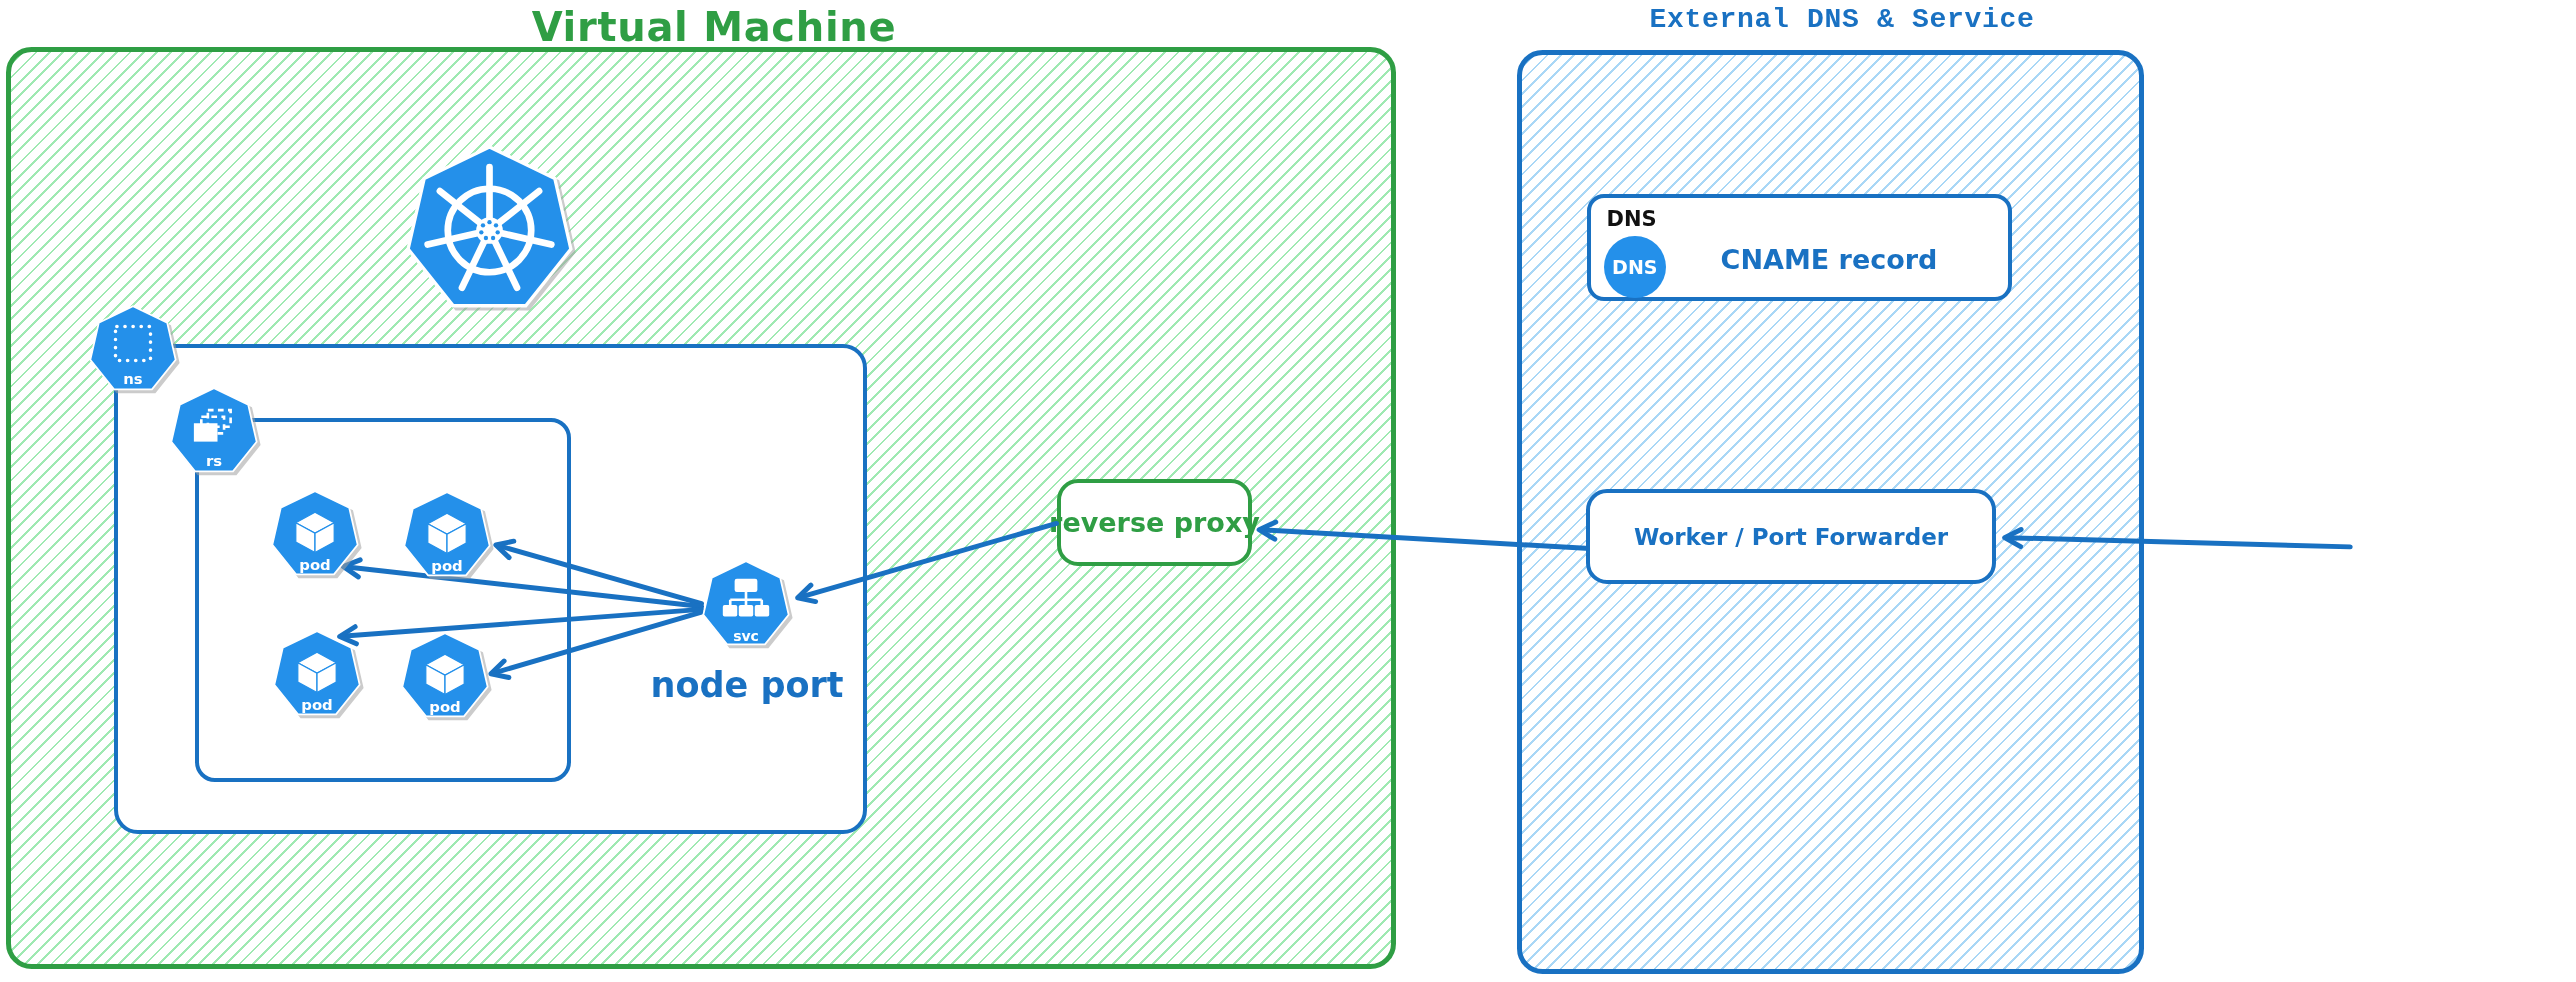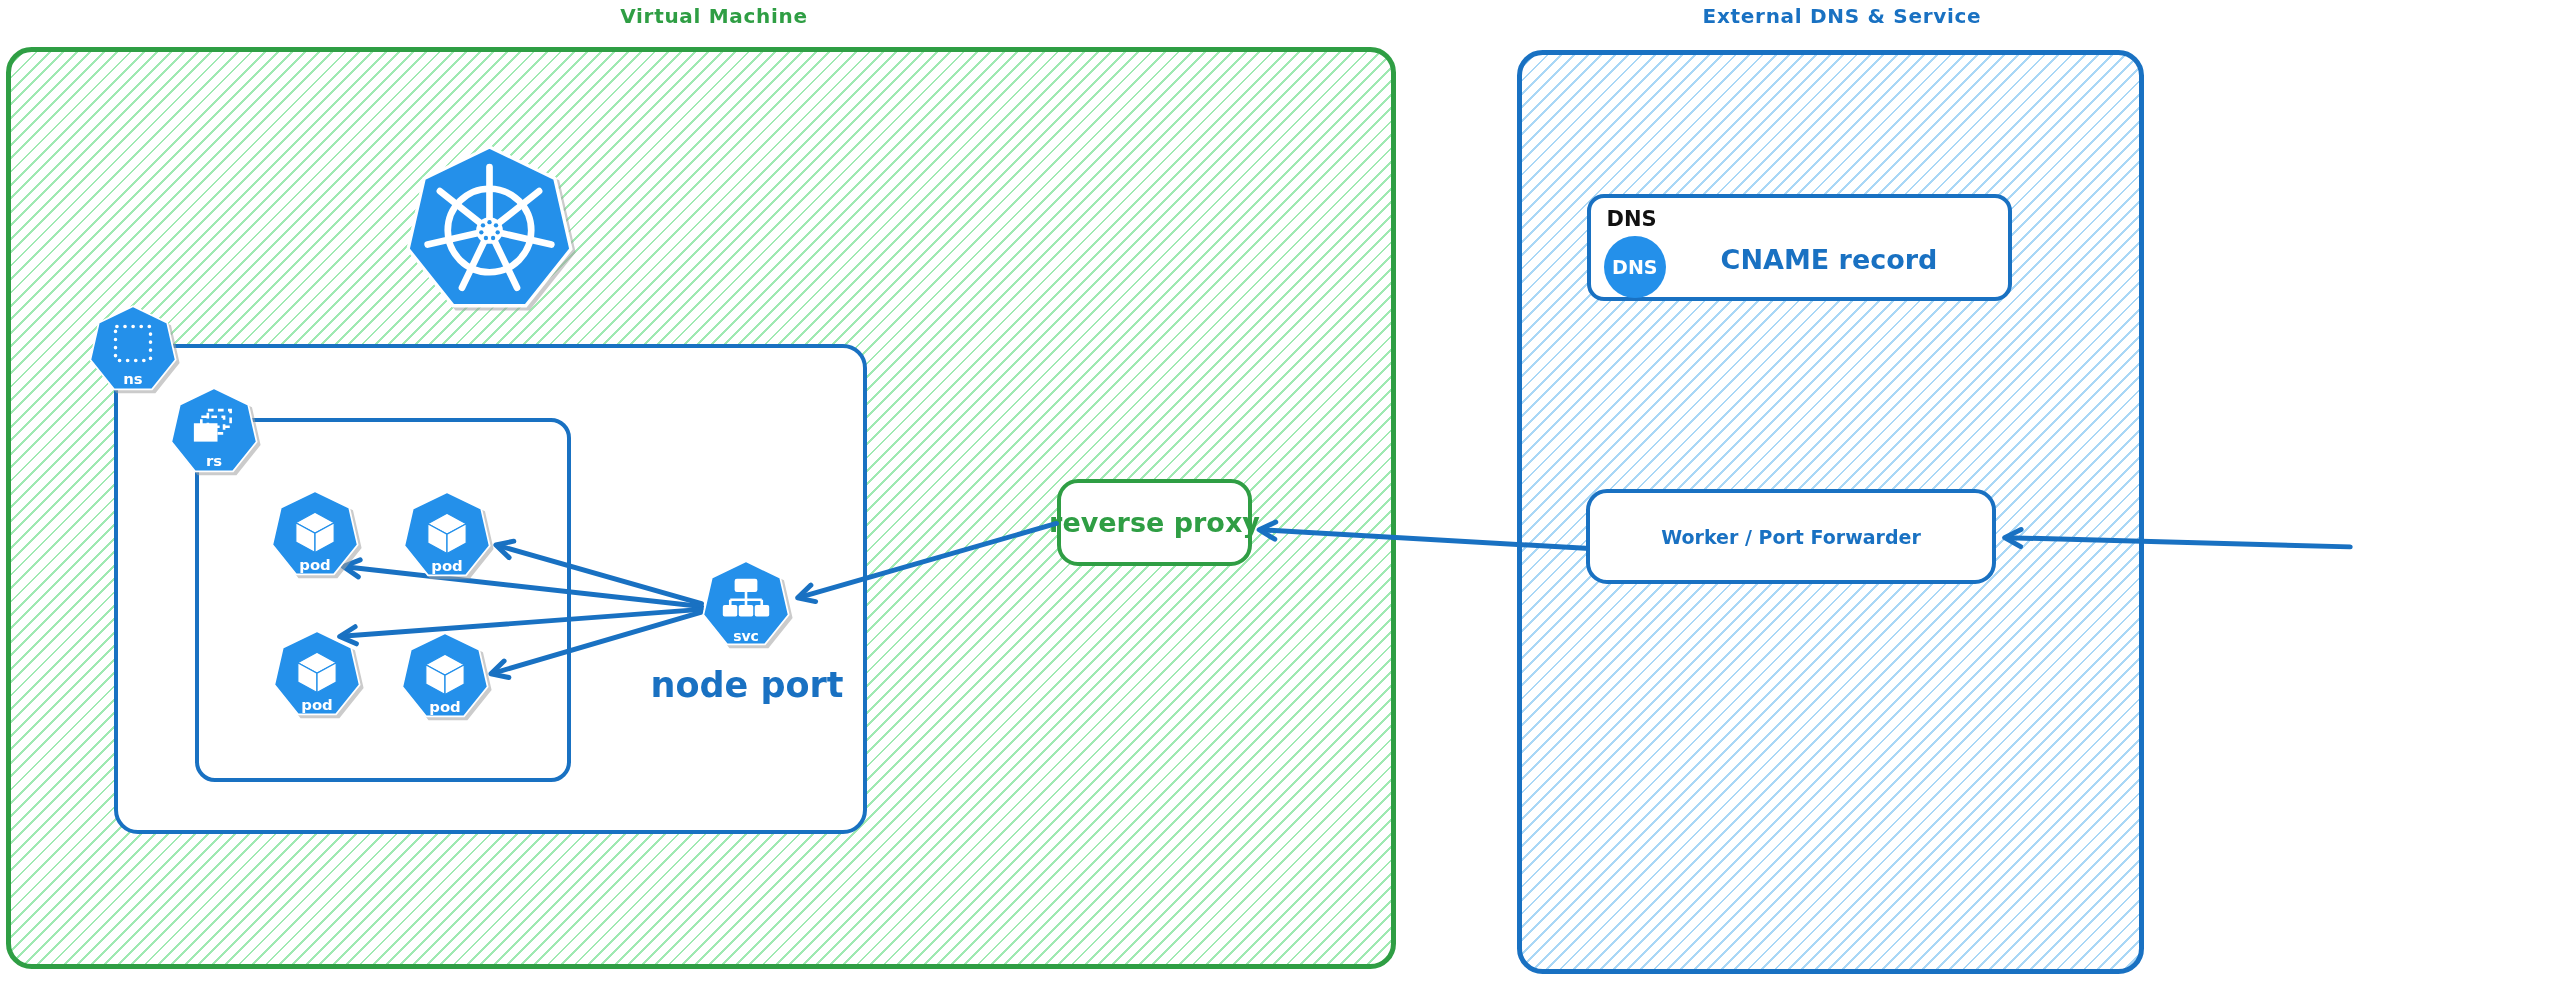--- a/index.html
+++ b/index.html
@@ -8,21 +8,21 @@
   *{box-sizing:border-box;}
 
   
   .region{position:absolute;border-radius:25.6px;}
   .region.green{border:5px solid #2f9e44;
     background:repeating-linear-gradient(135deg, rgba(255,255,255,0) 0 7.5px, #9fe9b2 7.5px 9.5px);}
   .region.blue{border:5px solid #1971c2;
     background:repeating-linear-gradient(135deg, rgba(255,255,255,0) 0 7.5px, #a9d7f6 7.5px 9.5px);}
 
   .region-title{position:absolute;transform:translateX(-50%);white-space:nowrap;
-    font-size:20px;font-weight:bold;letter-spacing:0.7px;}
+    font-size:40px;font-weight:bold;letter-spacing:0.7px;}
   .t-green{color:#2f9e44;} .t-blue{color:#1971c2;} .t-black{color:#111;}
 
   
   .wbox{position:absolute;background:#fff;border:4.3px solid #1971c2;border-radius:21px;}
   .wbox.green-border{border-color:#2f9e44;}
   .flexc{display:flex;align-items:center;justify-content:center;}
   .boxlabel{font-size:27px;font-weight:bold;white-space:nowrap;}
 
   
   .hep{position:absolute;filter:drop-shadow(3.6px 3.6px 0 rgba(160,160,160,.55));}
@@ -41,39 +41,39 @@
 </style>
 </head>
 <body>
 
 <div class="stage">
 
   <div class="region green" style="left:5.7px;top:47px;width:1390px;height:922px;"></div>
   <div class="region blue" style="left:1517px;top:50px;width:627px;height:924px;"></div>
 
   <div class="region-title t-green" style="left:714px;top:4.3px;">Virtual Machine</div>
-  <div class="region-title t-blue" style="left:1842px;top:4.3px;font-size:20px;">External DNS &amp; Service</div>
+  <div class="region-title t-blue" style="left:1842px;top:4.3px;font-size:28px;font-family:Liberation Mono, monospace;">External DNS &amp; Service</div>
 
   <div class="wbox" style="left:114px;top:344px;width:753px;height:490px;border-radius:24px;"></div>
   <div class="wbox" style="left:195px;top:418px;width:376px;height:364px;border-radius:20px;"></div>
 
   <div class="wbox green-border flexc" style="left:1057px;top:479px;width:195px;height:87px;">
     <span class="boxlabel t-green">reverse proxy</span>
   </div>
 
   <div class="wbox" style="left:1587px;top:194px;width:425px;height:107px;border-radius:17px;">
     <span class="dnslabel t-black" style="left:15.6px;top:8.5px;">DNS</span>
     <div class="circle-badge" style="left:12.8px;top:38px;width:62px;height:62px;font-size:19px;">
       <span>DNS</span>
     </div>
     <span class="cname t-blue" style="left:238px;top:61px;">CNAME record</span>
   </div>
 
   <div class="wbox flexc" style="left:1586px;top:489px;width:410px;height:95px;">
-    <span class="boxlabel t-blue" style="font-size:19px;">Worker / Port Forwarder</span>
+    <span class="boxlabel t-blue" style="font-size:23px;">Worker / Port Forwarder</span>
   </div>
 
 
   <svg id="edges" viewBox="0 0 3628 1384" width="2576" height="983">
     <defs>
       <marker id="arrowhead" viewBox="0 0 12 12" refX="9" refY="6" markerWidth="4.6" markerHeight="4.6" orient="auto" markerUnits="strokeWidth">
         <path d="M1.5,1.5 L10,6 L1.5,10.5" fill="none" stroke="#1971c2" stroke-width="2.6" stroke-linecap="round" stroke-linejoin="round"></path>
       </marker>
     </defs>
   <line x1="3310" y1="770" x2="2826" y2="757" class="edge" marker-end="url(#arrowhead)"></line>

